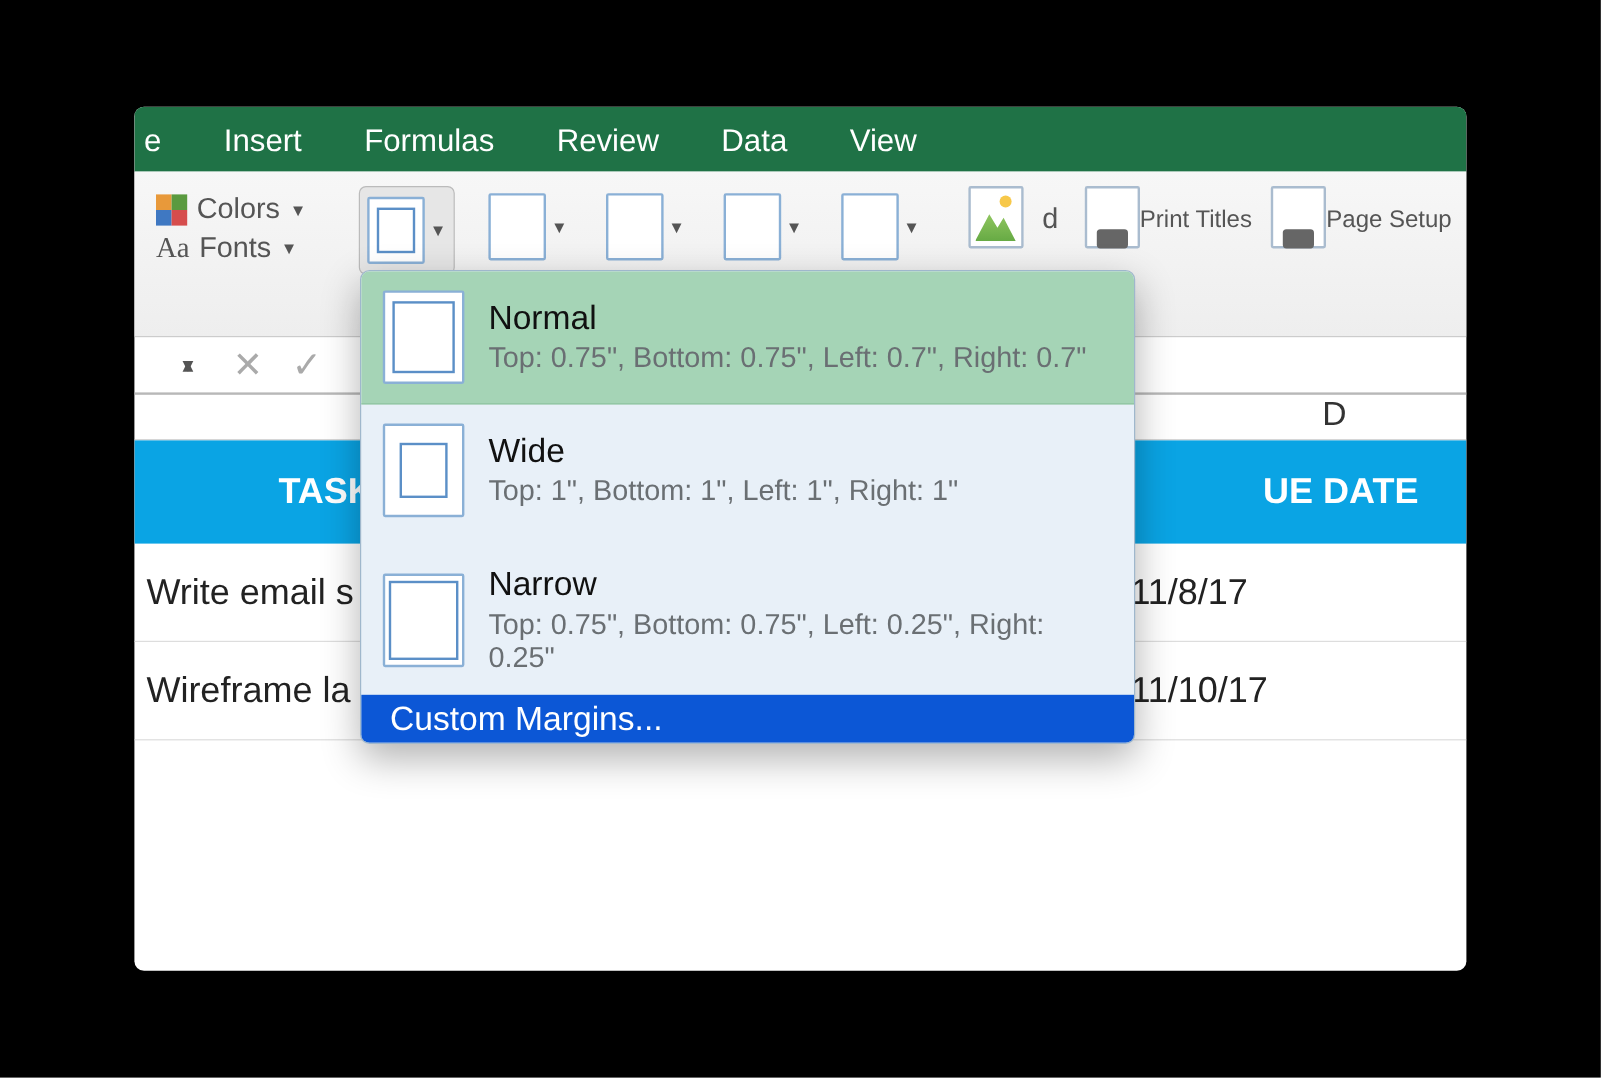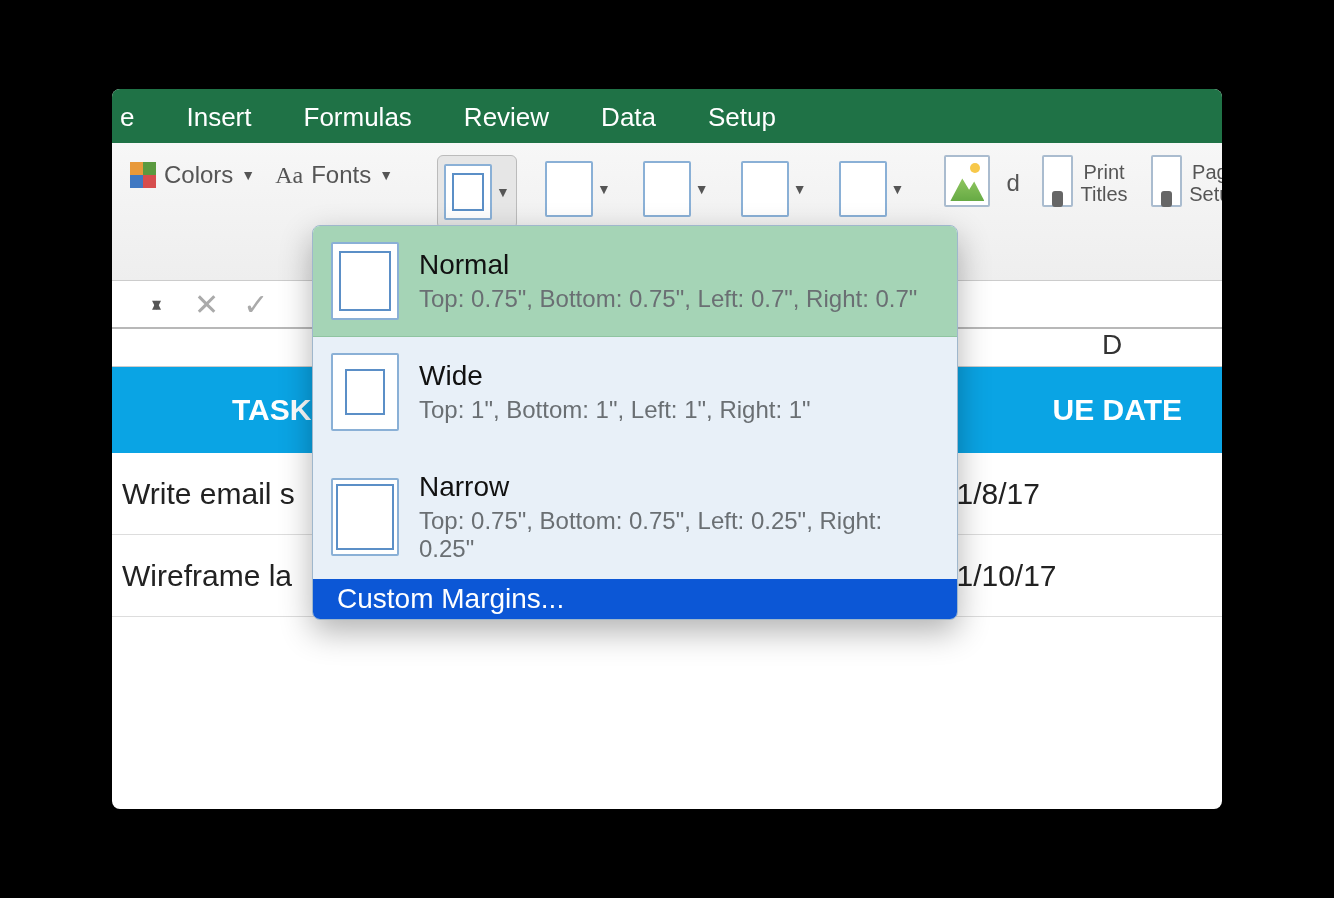--- a/index.html
+++ b/index.html
@@ -53,22 +53,22 @@
       background: linear-gradient(#f7f7f7, #eeeeee);
       height: 138px;
       border-bottom: 1px solid #ccc;
       display: flex;
       align-items: flex-start;
       padding: 12px 0 0 18px;
       position: relative;
     }
     .themes-group {
       display: flex;
-      flex-direction: row;
-      gap: 20px;
+      flex-direction: column;
+      gap: 4px;
       margin-right: 44px;
       margin-top: 6px;
     }
     .colors-row, .fonts-row {
       display: flex;
       align-items: center;
       gap: 8px;
       font-size: 24px;
       color: #555;
       cursor: pointer;
@@ -191,21 +191,21 @@
       height: 82px;
       align-items:center;
     }
     .data-row .task-cell { padding-left: 10px; width: 440px; white-space:nowrap; overflow:hidden; }
     .data-row .date-cell { margin-left:auto; width: 280px; }
 
     
     .margins-dropdown {
       position: absolute;
       top: 82px;
-      left: 200px;
+      left: 188px;
       width: 646px;
       background: #e8f0f8;
       border: 1px solid #9fb7cc;
       border-radius: 8px;
       box-shadow: 0 12px 32px rgba(0,0,0,0.3);
       z-index: 10;
       overflow:hidden;
     }
     .margin-item {
       display:flex;
@@ -253,21 +253,21 @@
 <body>
 
 <div class="window">
 
   <div class="ribbon-tabs">
     <div class="tab partial-e">e</div>
     <div class="tab">Insert</div>
     <div class="tab">Formulas</div>
     <div class="tab">Review</div>
     <div class="tab">Data</div>
-    <div class="tab">Setup</div>
+    <div class="tab">View</div>
   </div>
 
   <div class="ribbon-body">
     <div class="themes-group">
       <div class="colors-row">
         <div class="colors-swatch">
             <span></span>
             <span></span>
             <span></span>
             <span></span>

